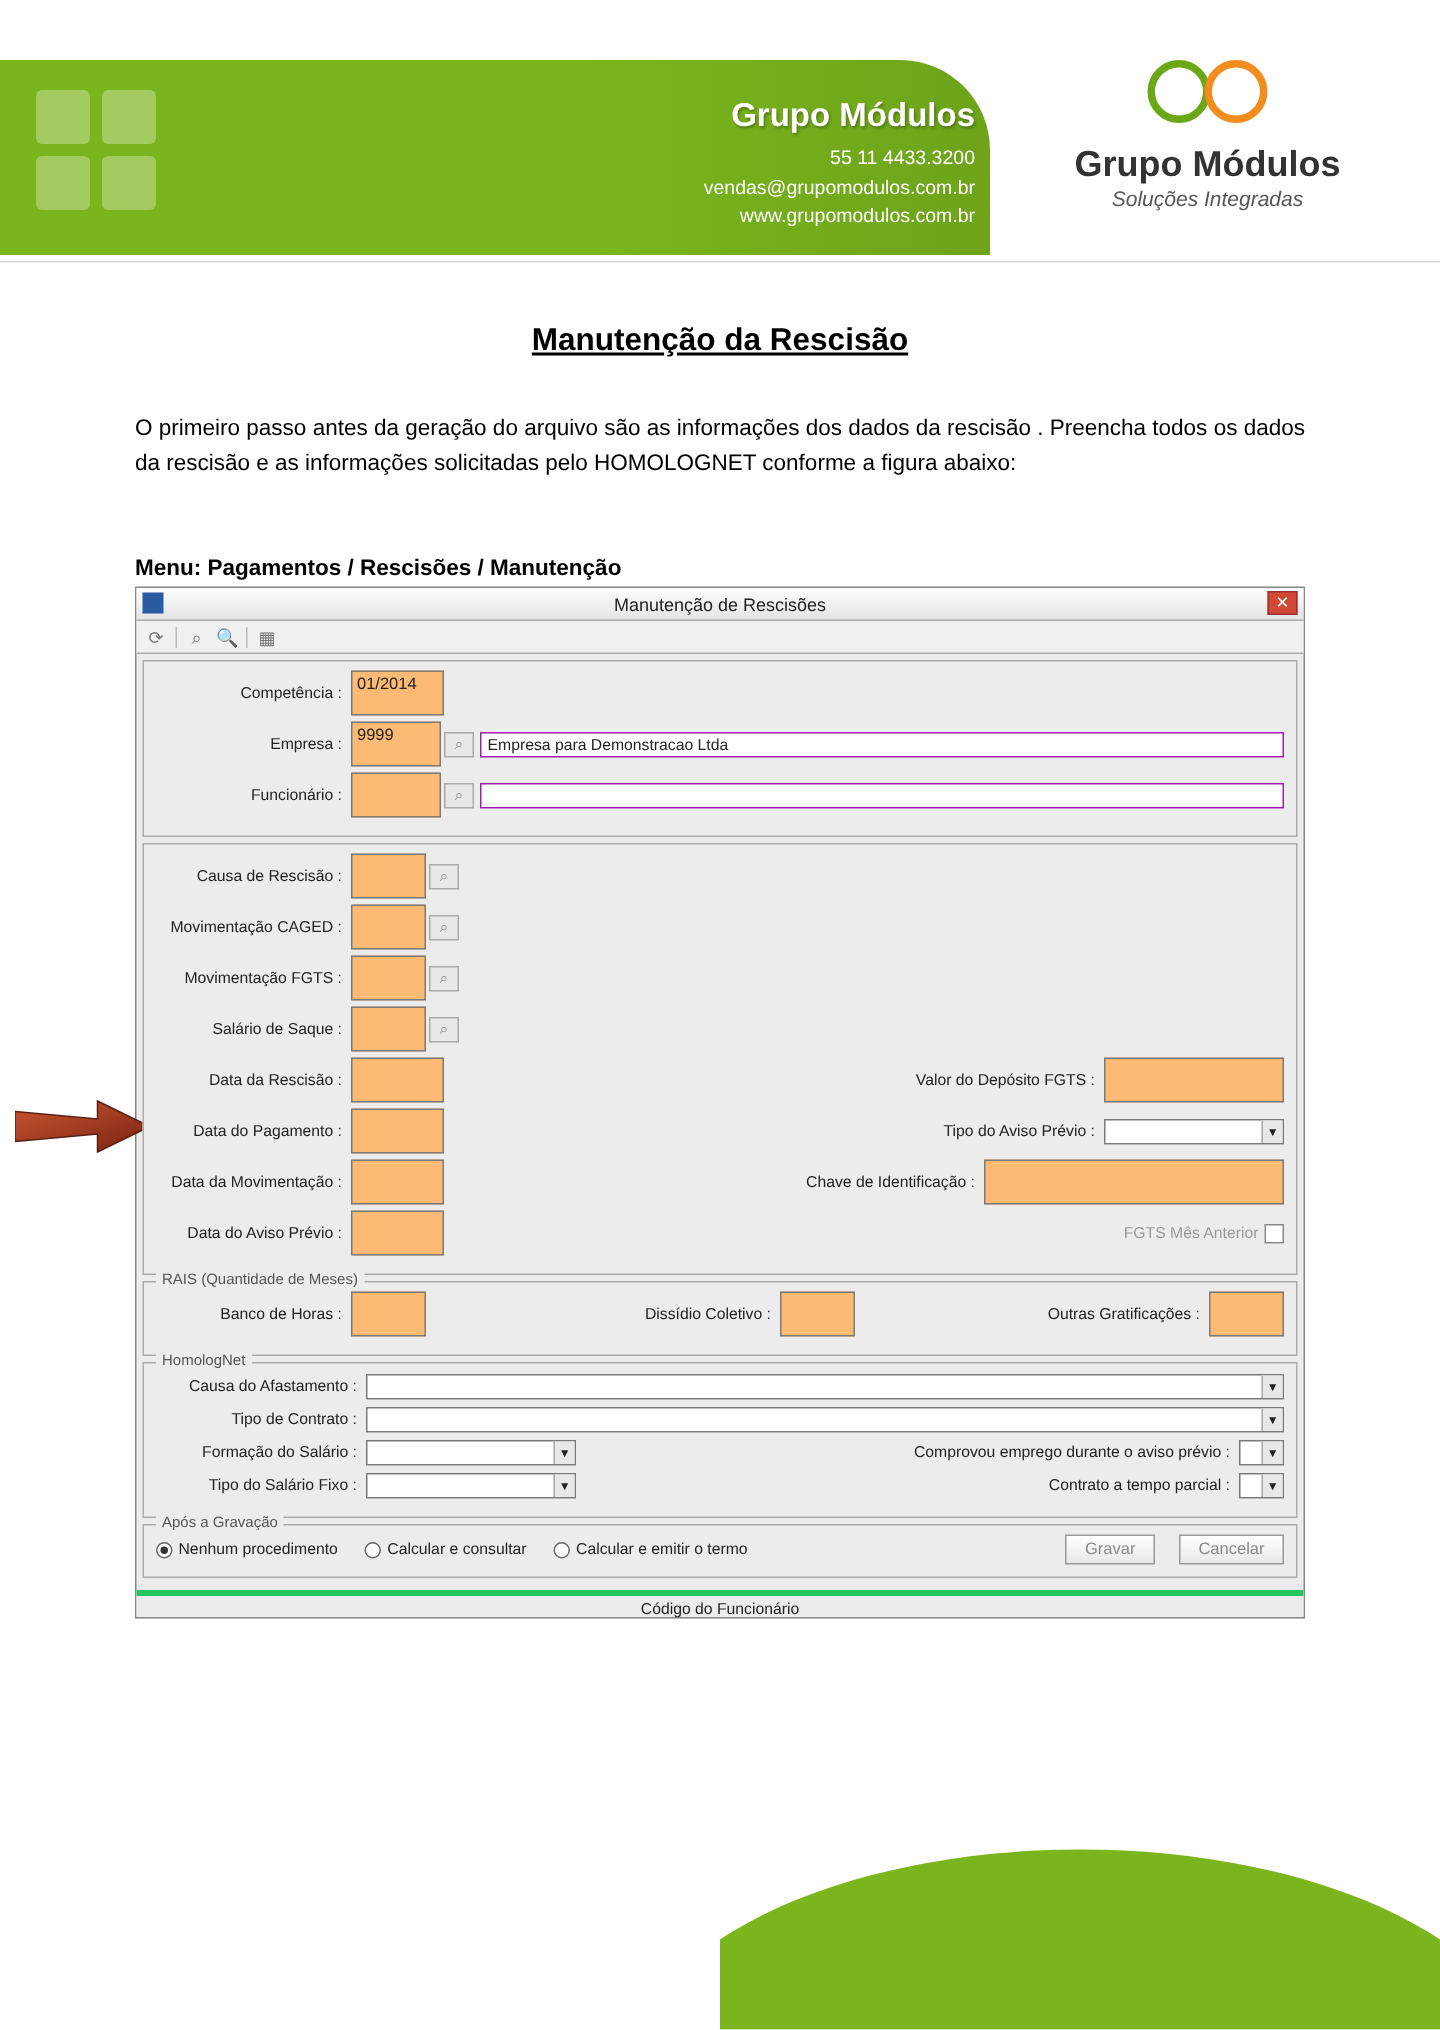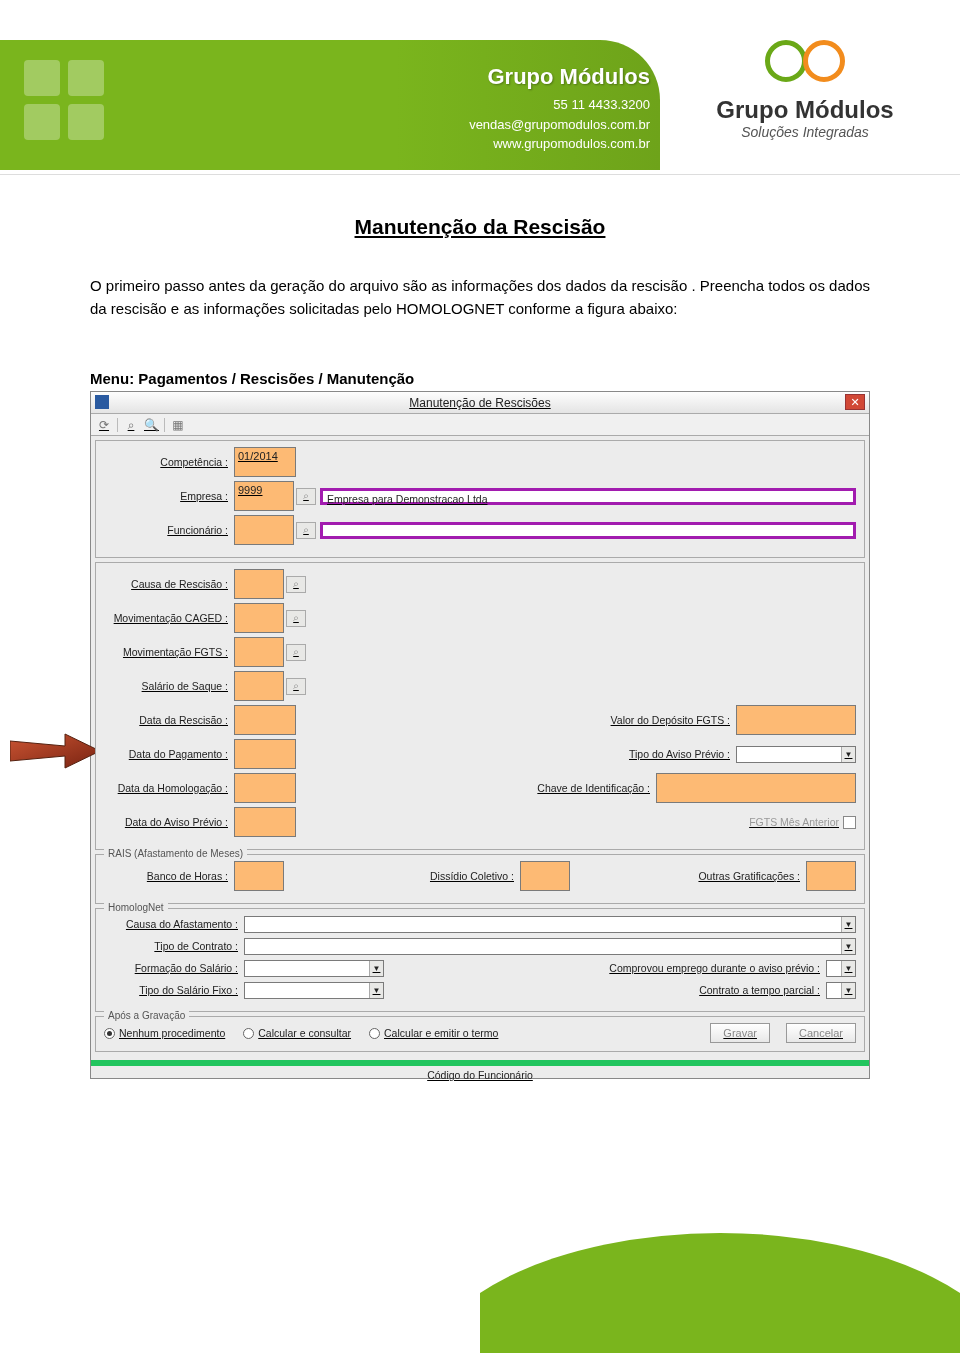--- a/index.html
+++ b/index.html
@@ -109,21 +109,20 @@
     }
     .menu-path {
       font-size: 15px;
       font-weight: bold;
       margin-bottom: 4px;
     }
 
     
     .screenshot-wrap {
       position: relative;
-      text-decoration: underline;
     }
     .arrow {
       position: absolute;
       left: -80px;
       top: 335px;
       width: 90px;
       height: 50px;
     }
 
     .win {
@@ -245,21 +244,21 @@
       background: #e8e8e6;
       border: 1px solid #aaa;
       margin-left: 2px;
       display: inline-flex;
       align-items: center;
       justify-content: center;
       color: #888;
       font-size: 10px;
     }
     .desc {
-      border: 3px solid #a21caf;
+      border: 1px solid #a21caf;
       background: #fff;
       height: 17px;
       flex: 1;
       margin-left: 4px;
       font-size: 10.5px;
       padding: 0 4px;
       line-height: 16px;
     }
     .sel {
       border: 1px solid #7a7a7a;
@@ -321,21 +320,21 @@
       height: 20px;
       padding: 0 12px;
       font-size: 11px;
       color: #888;
       display: inline-flex;
       align-items: center;
     }
     .btns { margin-left: auto; display: flex; gap: 16px; }
 
     .status-bar {
-      border-top: 6px solid #22c55e;
+      border-top: 4px solid #22c55e;
       height: 18px;
       text-align: center;
       font-size: 10.5px;
       line-height: 18px;
       background: #ececec;
     }
 
     
     .footer-curve {
       position: absolute;
@@ -472,36 +471,36 @@
           </div>
           <div class="row">
             <div class="lbl">Data do Pagamento :</div>
             <div class="inp inp-date"></div>
             <div class="lbl-mid">Tipo do Aviso Prévio :</div>
             <div class="sel" style="width:120px">
                 <span class="dd">▼</span>
               </div>
           </div>
           <div class="row">
-            <div class="lbl">Data da Homologação :</div>
+            <div class="lbl">Data da Movimentação :</div>
             <div class="inp inp-date"></div>
             <div class="lbl-mid">Chave de Identificação :</div>
             <div class="inp" style="width:200px"></div>
           </div>
           <div class="row">
             <div class="lbl">Data do Aviso Prévio :</div>
             <div class="inp inp-date"></div>
             <div style="flex:1"></div>
             <span class="disabled-txt">FGTS Mês Anterior</span>
             <span class="chk"></span>
           </div>
         </div>
 
         <div class="grp">
-          <span class="grp-title">RAIS (Afastamento de Meses)</span>
+          <span class="grp-title">RAIS (Quantidade de Meses)</span>
           <div class="row">
             <div class="lbl">Banco de Horas :</div>
             <div class="inp inp-sm"></div>
             <div class="lbl-mid">Dissídio Coletivo :</div>
             <div class="inp inp-sm"></div>
             <div class="lbl-mid">Outras Gratificações :</div>
             <div class="inp inp-sm"></div>
           </div>
         </div>
 

